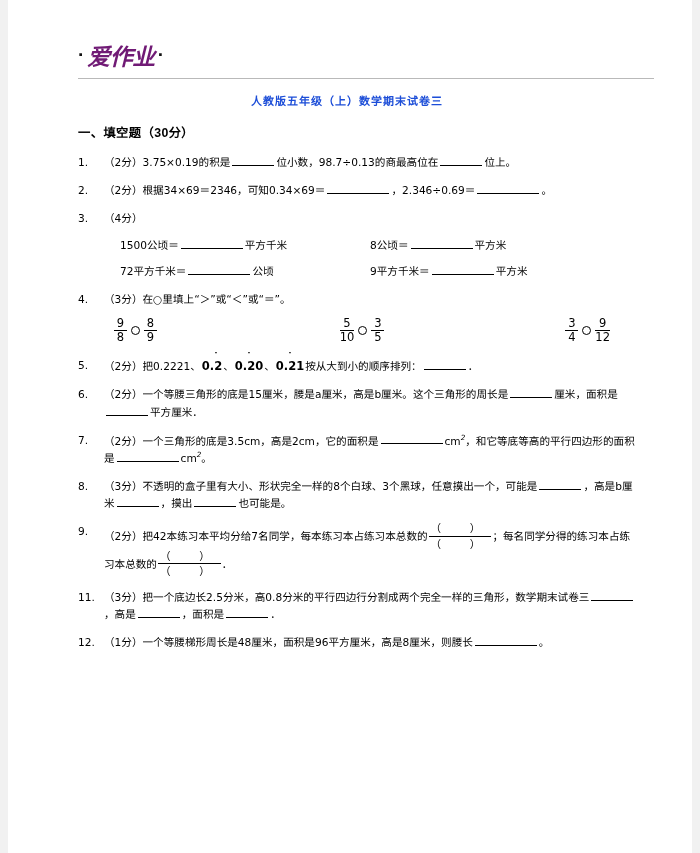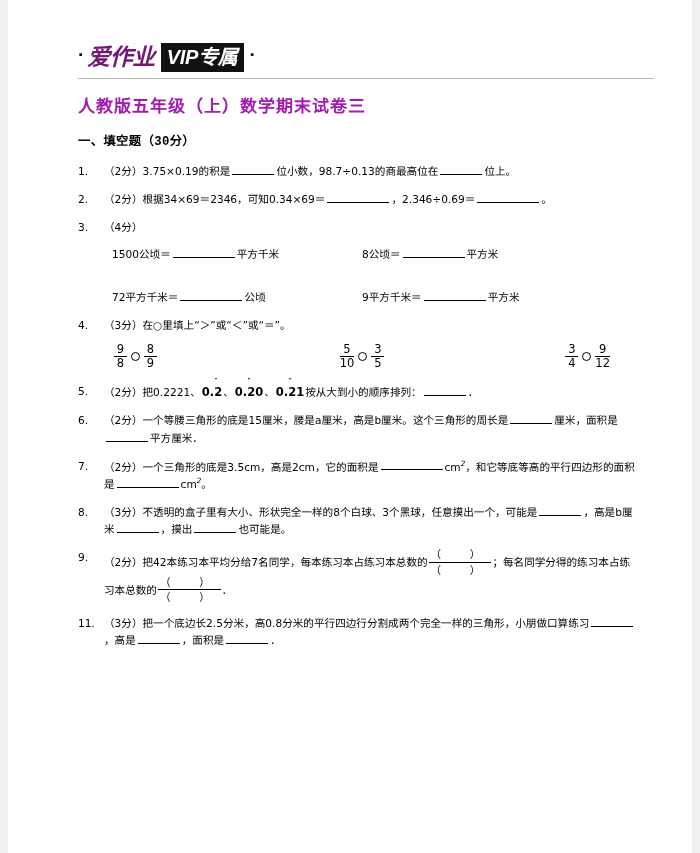--- a/index.html
+++ b/index.html
@@ -62,38 +62,38 @@
     letter-spacing: -0.3px;
     margin: 0 3px;
   }
   .rule {
     border: 0;
     border-top: 1px solid #b9b9b9;
     margin: 6px 0 0 0;
     width: 576px;
   }
   .doc-title {
-    text-align: left;
+    text-align: center;
     font-family: "DejaVu Sans", "Liberation Sans", sans-serif;
-    font-size: 17px;
-    font-weight: 700;
-    color: #a21caf;
+    font-size: 11px;
+    font-weight: 700;
+    color: #1d4ed8;
     margin: 13px 0 0 0;
     letter-spacing: 1px;
     padding-right: 22px;
   }
   
   .content {
     padding: 0 60px 0 78px;
     font-size: 11.2px;
     color: #000;
     line-height: 1.55;
   }
   .section-head {
-    font-family: Liberation Mono, monospace;
+    font-family: Liberation Sans, sans-serif;
     font-weight: 700;
     font-size: 12.3px;
     margin: 16px 0 11px 0;
     letter-spacing: 0.4px;
   }
   .q {
     display: flex;
     align-items: flex-start;
     margin: 0 0 11px 0;
     font-family: "DejaVu Sans", "Liberation Sans", sans-serif;
@@ -115,24 +115,24 @@
     vertical-align: baseline;
     margin: 0 2px;
     height: 0.95em;
   }
   .b-md  { width: 42px; }
   .b-lg  { width: 62px; }
   .ital { }
   .sup { font-size: 0.68em; vertical-align: super; font-style: italic; }
   
   .conv-grid {
-    margin: 9px 0 0 0;
+    margin: 9px 0 0 8px;
     display: grid;
     grid-template-columns: 250px 1fr;
-    row-gap: 26px;
+    row-gap: 9px;
     padding-left: 8px;
     font-size: 10.6px;
   }
   
   .frac-row {
     margin: 9px 0 2px 0;
     display: grid;
     grid-template-columns: 1fr 1fr 1fr;
     padding-left: 10px;
     padding-right: 30px;
@@ -221,21 +221,20 @@
 <body>
 
 <div class="page">
   <div class="edge-l"></div>
   <div class="edge-r"></div>
 
   <div class="header">
     <div class="logo-row">
       <span class="logo-dot">·</span>
       <span class="logo-brand">爱作业</span>
-      <span class="logo-badge">VIP专属</span>
       <span class="logo-dot">·</span>
     </div>
     <hr class="rule">
     <div class="doc-title">人教版五年级（上）数学期末试卷三</div>
   </div>
 
   <div class="content">
 
     <div class="section-head">一、填空题（30分）</div>
 
@@ -331,19 +330,23 @@
             <span class="pden">（　）</span>
           </span><span>；每名同学分得的练习本占练习本总数的</span><span class="pfrac">
             <span class="pnum">（　）</span>
             <span class="pden">（　）</span>
           </span><span>．</span></span>
     </div>
 
 
     <div class="q">
       <span class="q-num">11.</span>
-      <span class="q-body"><span>（3分）</span><span>把一个底边长2.5分米，高0.8分米的平行四边行分割成两个完全一样的三角形，小朋做口算练习</span><span class="blank b-md"></span><span>，高是</span><span class="blank b-md"></span><span>，面积是</span><span class="blank b-md"></span><span>．</span></span>
-    </div>
-
+      <span class="q-body"><span>（3分）</span><span>把一个底边长2.5分米，高0.8分米的平行四边行分割成两个完全一样的三角形，数学期末试卷三</span><span class="blank b-md"></span><span>，高是</span><span class="blank b-md"></span><span>，面积是</span><span class="blank b-md"></span><span>．</span></span>
+    </div>
+
+    <div class="q">
+      <span class="q-num">12.</span>
+      <span class="q-body"><span>（1分）</span><span>一个等腰梯形周长是48厘米，面积是96平方厘米，高是8厘米，则腰长</span><span class="blank b-lg"></span><span>。</span></span>
+    </div>
 
 
   </div>
 </div>
 
 </body></html>

